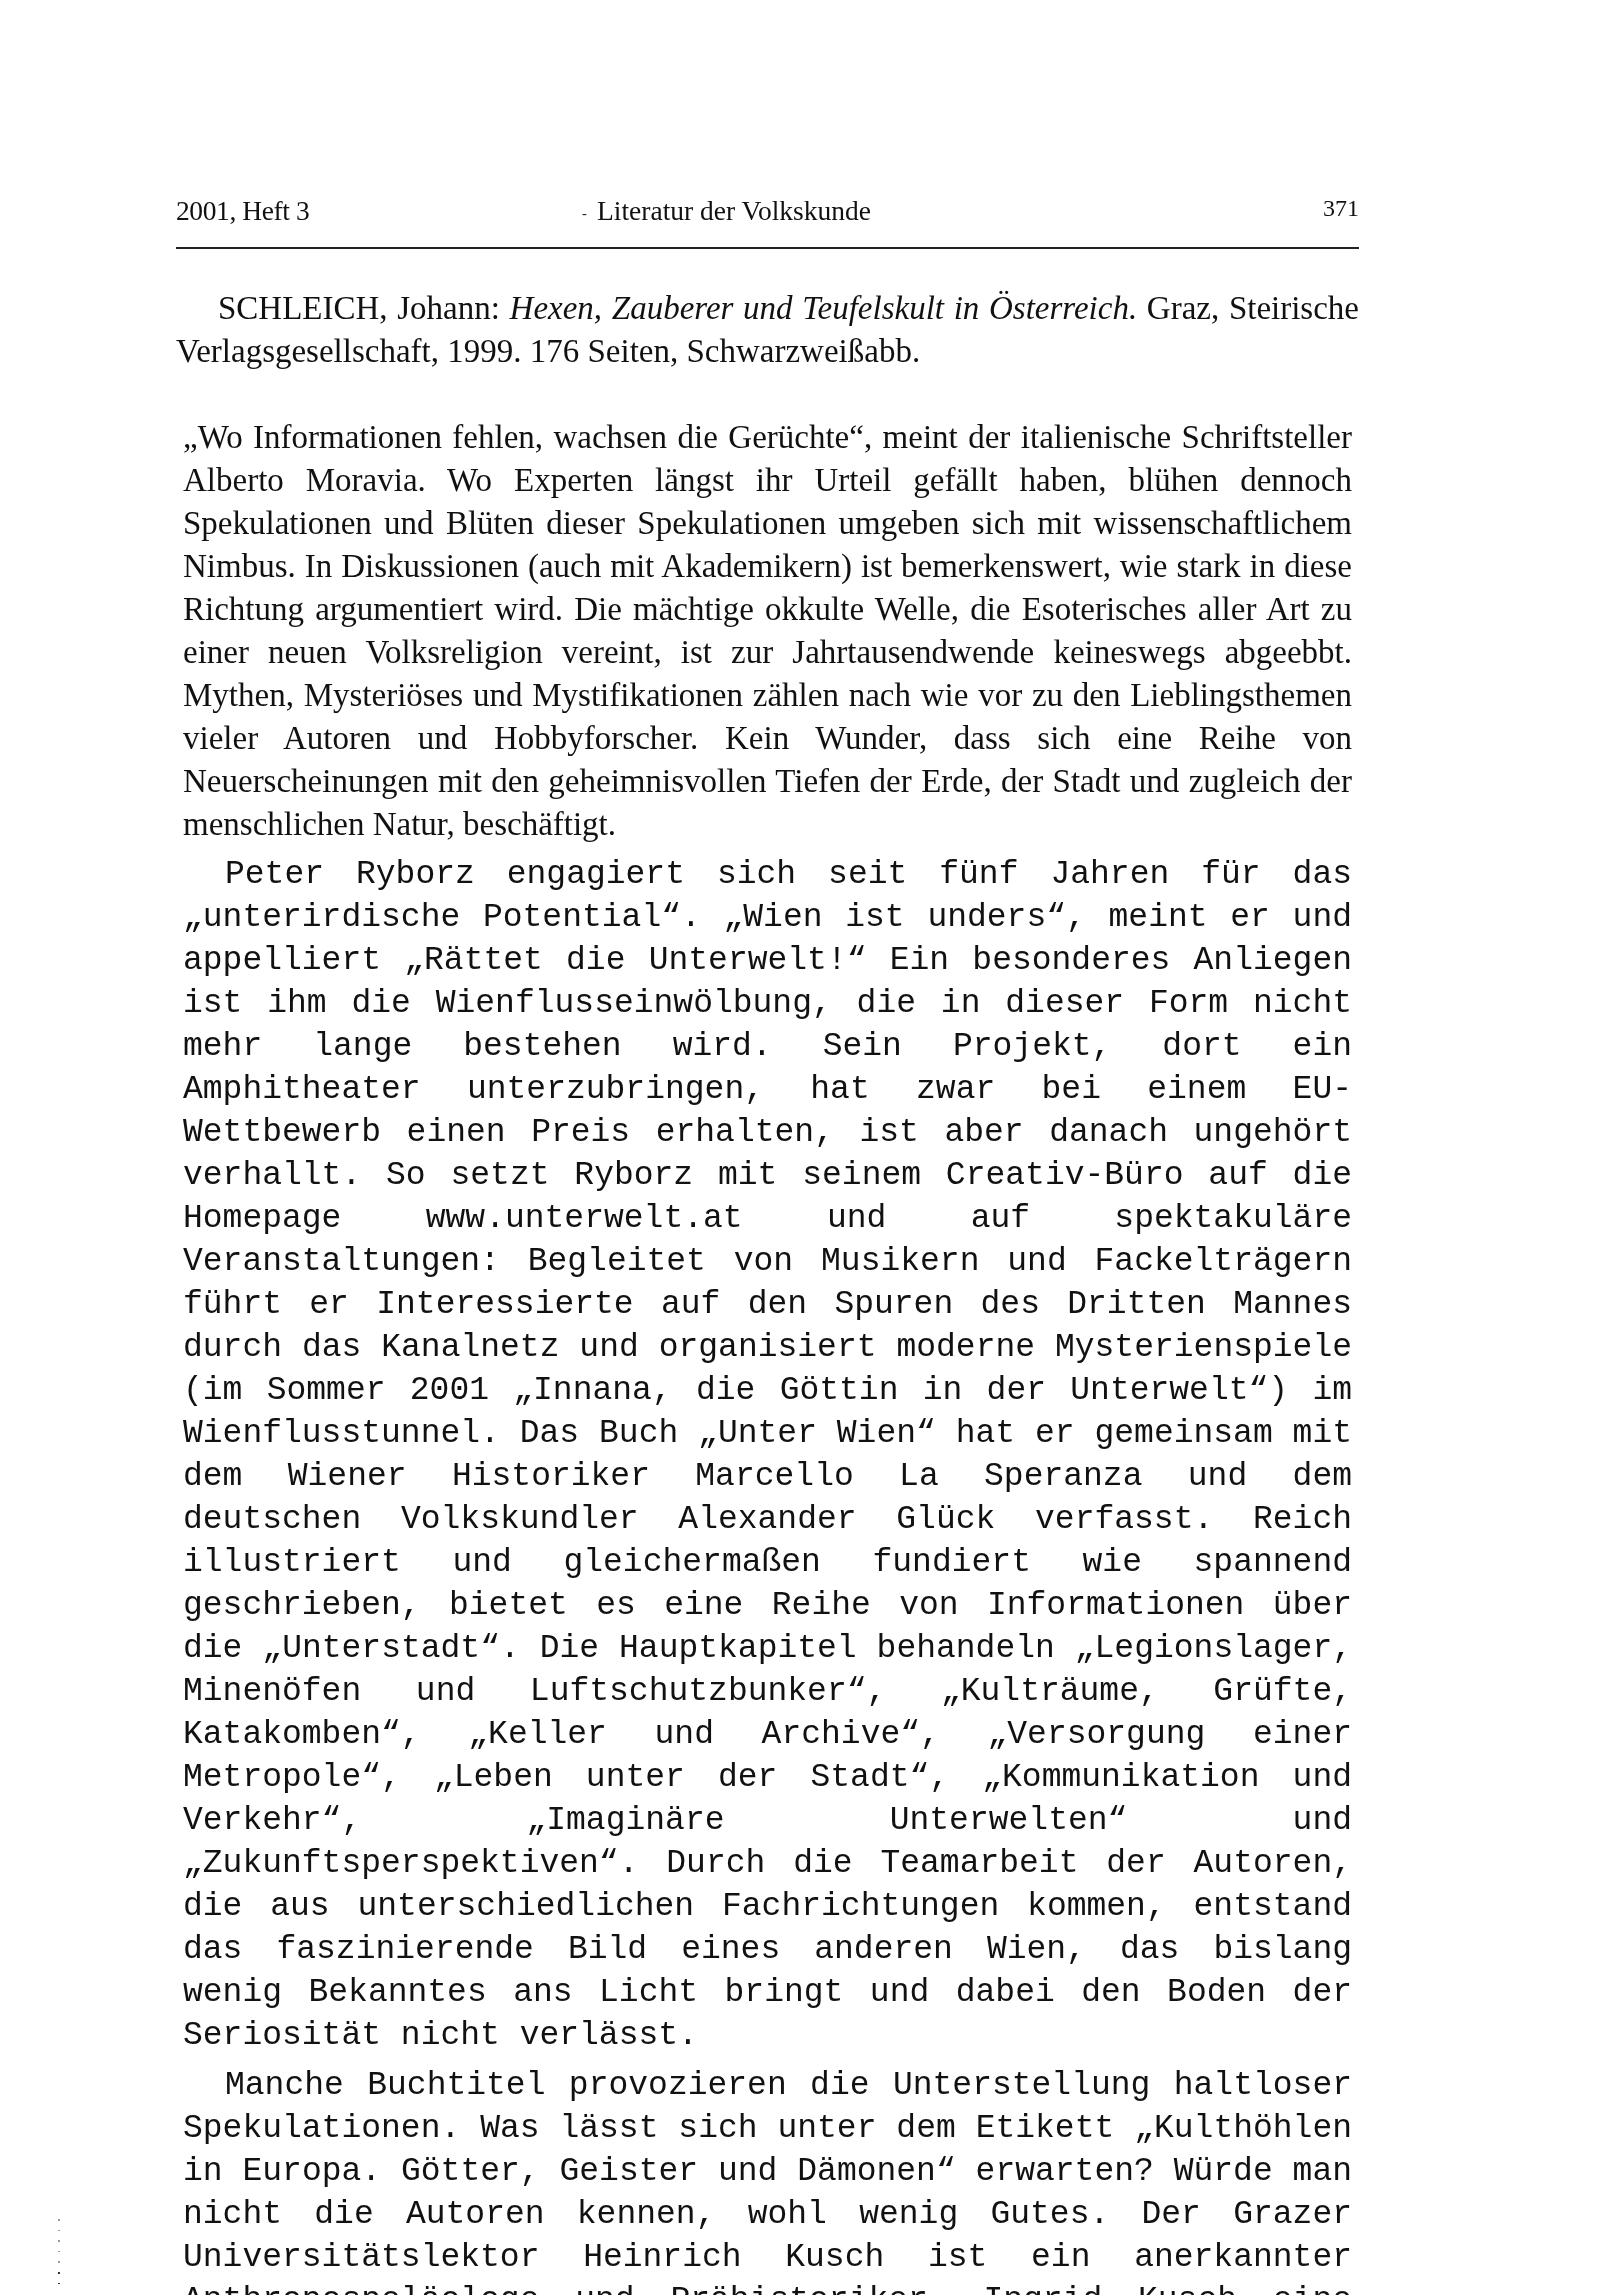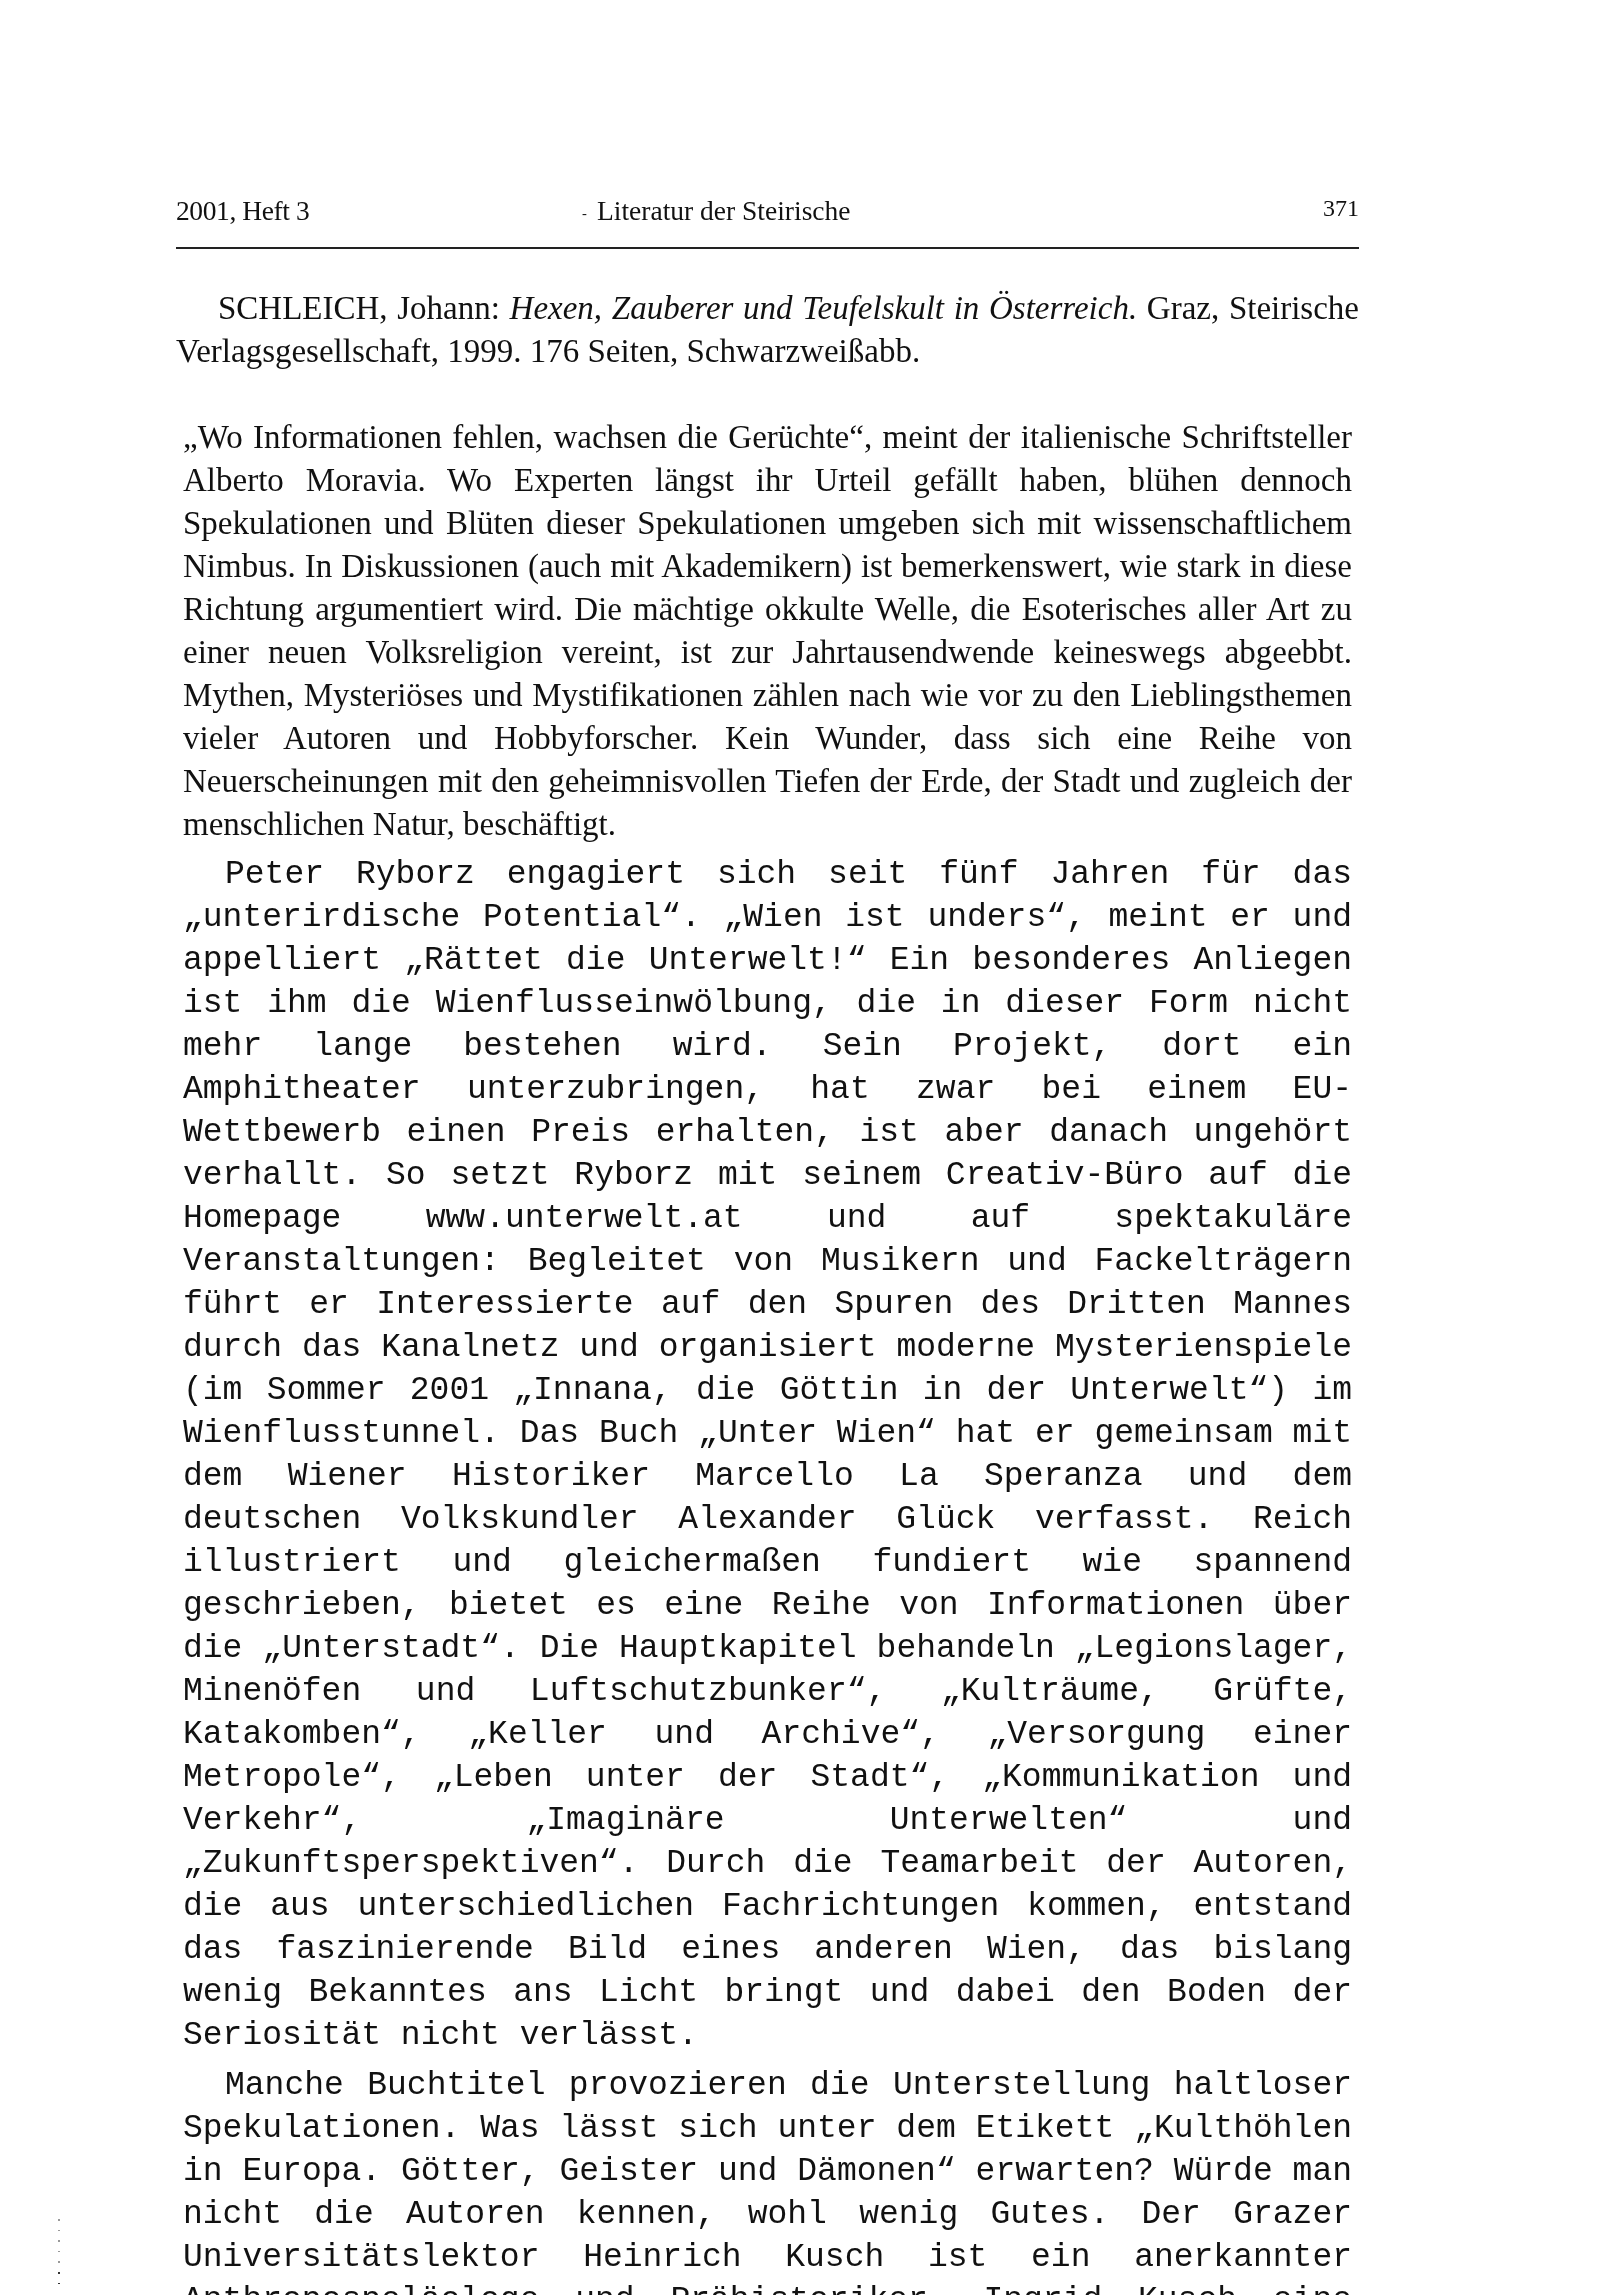--- a/index.html
+++ b/index.html
@@ -103,21 +103,21 @@
     }
   </style>
 </head>
 <body>
 
 <div class="page">
 
   <div class="running-head">
     <span class="rh-left">2001, Heft 3</span>
     <span class="rh-dash">-</span>
-    <span class="rh-center">Literatur der Steirische</span>
+    <span class="rh-center">Literatur der Volkskunde</span>
     <span class="rh-right">371</span>
   </div>
 
   <div class="head-rule"></div>
 
   <div class="content">
     <p class="citation"><span>SCHLEICH, Johann:</span> <span class="title">Hexen, Zauberer und Teufelskult in Österreich.</span> <span>Graz, Steirische Verlagsgesellschaft, 1999. 176 Seiten, Schwarzweißabb.</span></p>
 
     <p class="body">„Wo Informationen fehlen, wachsen die Gerüchte“, meint der italienische Schriftsteller Alberto Moravia. Wo Experten längst ihr Urteil gefällt haben, blühen dennoch Spekulationen und Blüten dieser Spekulationen umgeben sich mit wissenschaftlichem Nimbus. In Diskussionen (auch mit Akademi­kern) ist bemerkenswert, wie stark in diese Richtung argumentiert wird. Die mächtige okkulte Welle, die Esoterisches aller Art zu einer neuen Volksre­ligion vereint, ist zur Jahrtausendwende keineswegs abgeebbt. Mythen, Mysteriöses und Mystifikationen zählen nach wie vor zu den Lieblingsthe­men vieler Autoren und Hobbyforscher. Kein Wunder, dass sich eine Reihe von Neuerscheinungen mit den geheimnisvollen Tiefen der Erde, der Stadt und zugleich der menschlichen Natur, beschäftigt.</p>
     <p class="body indent">Peter Ryborz engagiert sich seit fünf Jahren für das „unterirdische Poten­tial“. „Wien ist unders“, meint er und appelliert „Rättet die Unterwelt!“ Ein besonderes Anliegen ist ihm die Wienflusseinwölbung, die in dieser Form nicht mehr lange bestehen wird. Sein Projekt, dort ein Amphitheater unter­zubringen, hat zwar bei einem EU-Wettbewerb einen Preis erhalten, ist aber danach ungehört verhallt. So setzt Ryborz mit seinem Creativ-Büro auf die Homepage www.unterwelt.at und auf spektakuläre Veranstaltungen: Beglei­tet von Musikern und Fackelträgern führt er Interessierte auf den Spuren des Dritten Mannes durch das Kanalnetz und organisiert moderne Mysterien­spiele (im Sommer 2001 „Innana, die Göttin in der Unterwelt“) im Wien­flusstunnel. Das Buch „Unter Wien“ hat er gemeinsam mit dem Wiener Historiker Marcello La Speranza und dem deutschen Volkskundler Alexan­der Glück verfasst. Reich illustriert und gleichermaßen fundiert wie span­nend geschrieben, bietet es eine Reihe von Informationen über die „Unter­stadt“. Die Hauptkapitel behandeln „Legionslager, Minenöfen und Luft­schutzbunker“, „Kulträume, Grüfte, Katakomben“, „Keller und Archive“, „Versorgung einer Metropole“, „Leben unter der Stadt“, „Kommunikation und Verkehr“, „Imaginäre Unterwelten“ und „Zukunftsperspektiven“. Durch die Teamarbeit der Autoren, die aus unterschiedlichen Fachrichtun­gen kommen, entstand das faszinierende Bild eines anderen Wien, das bislang wenig Bekanntes ans Licht bringt und dabei den Boden der Seriosität nicht verlässt.</p>

